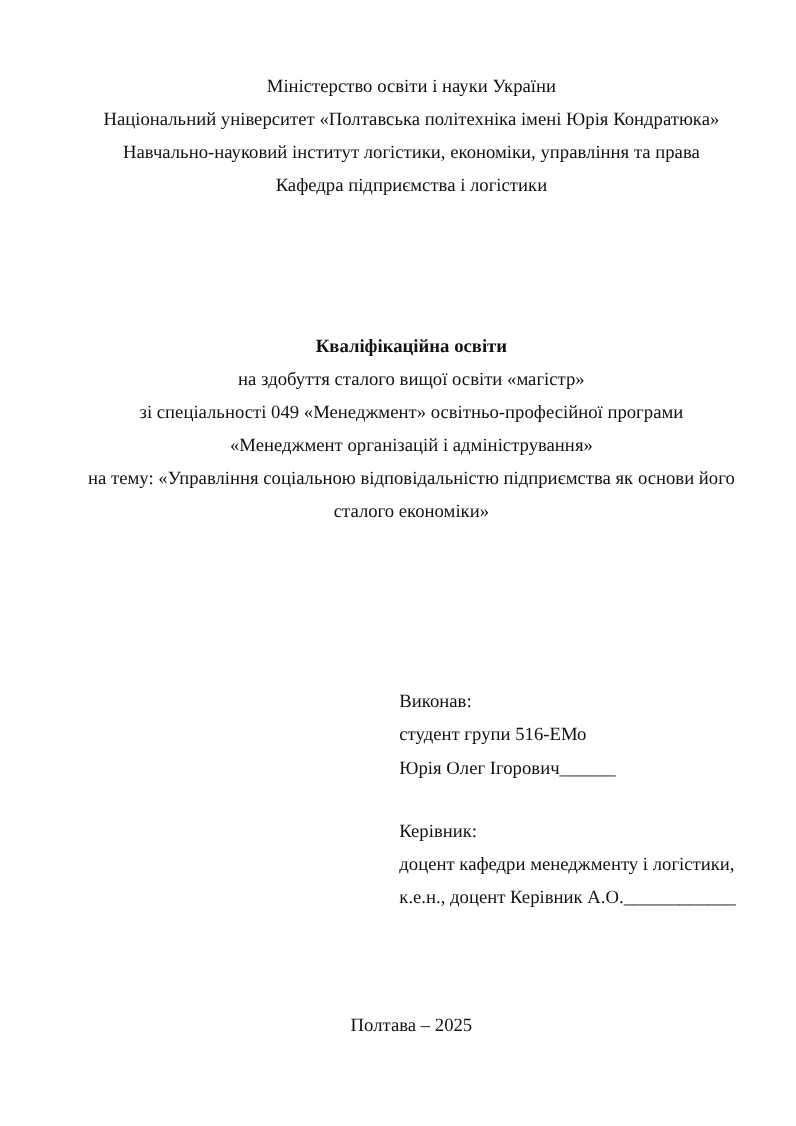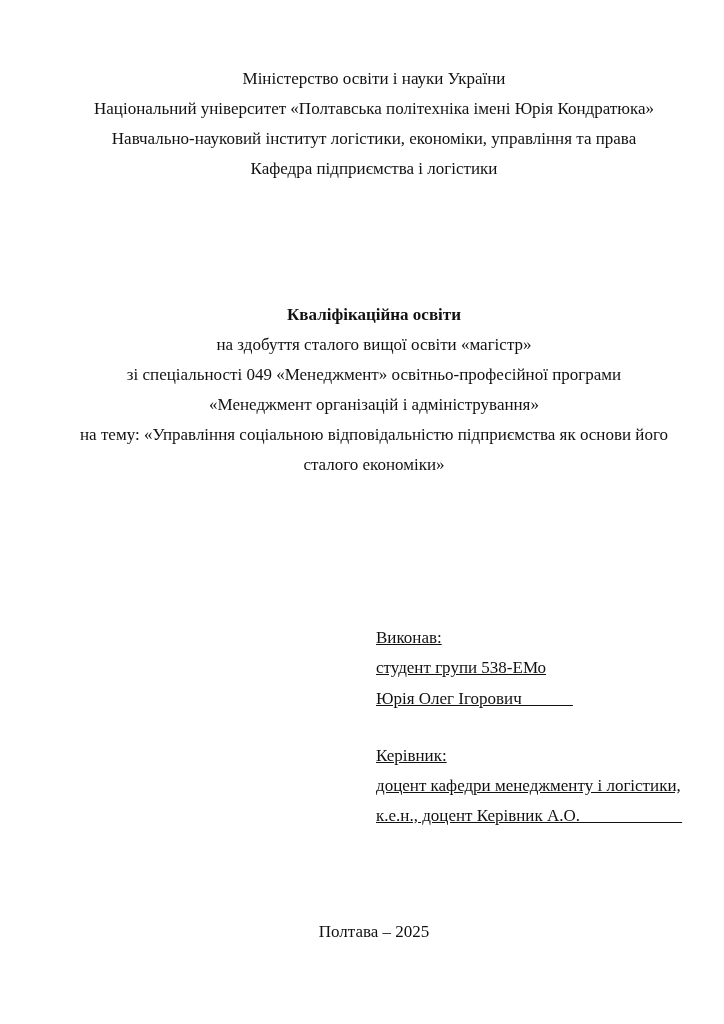--- a/index.html
+++ b/index.html
@@ -5,40 +5,40 @@
     html, body { margin: 0; padding: 0; background: #ffffff; }
     body {
       width: 724px; height: 1024px; position: relative; overflow: hidden;
       font-family: "Liberation Serif", "DejaVu Serif", serif;
       color: #111111;
       font-size: 17px;
     }
     .line { position: absolute; white-space: nowrap; line-height: 20px; }
     .center { left: 0; width: 724px; text-align: center; margin-left: 12px; }
     .bold { font-weight: bold; }
-    .left { left: 376px; text-decoration: underline; }
+    .left { left: 363px; }
   </style>
 </head>
 <body>
 
 <div>
   <div class="line center" style="top:69px">Міністерство освіти і науки України</div>
   <div class="line center" style="top:99px">Національний університет «Полтавська політехніка імені Юрія Кондратюка»</div>
   <div class="line center" style="top:129px">Навчально-науковий інститут логістики, економіки, управління та права</div>
   <div class="line center" style="top:159px">Кафедра підприємства і логістики</div>
 
   <div class="line center bold" style="top:305px">Кваліфікаційна освіти</div>
   <div class="line center" style="top:335px">на здобуття сталого вищої освіти «магістр»</div>
   <div class="line center" style="top:365px">зі спеціальності 049 «Менеджмент» освітньо-професійної програми</div>
   <div class="line center" style="top:395px">«Менеджмент організацій і адміністрування»</div>
   <div class="line center" style="top:425px">на тему: «Управління соціальною відповідальністю підприємства як основи його</div>
   <div class="line center" style="top:455px">сталого економіки»</div>
 
   <div class="line left" style="top:628px">Виконав:</div>
-  <div class="line left" style="top:658px">студент групи 538-ЕМо</div>
+  <div class="line left" style="top:658px">студент групи 516-ЕМо</div>
   <div class="line left" style="top:689px">Юрія Олег Ігорович______</div>
 
   <div class="line left" style="top:746px">Керівник:</div>
   <div class="line left" style="top:776px">доцент кафедри менеджменту і логістики,</div>
   <div class="line left" style="top:806px">к.е.н., доцент Керівник А.О.____________</div>
 
   <div class="line center" style="top:922px">Полтава – 2025</div>
 </div>
 
 </body></html>

